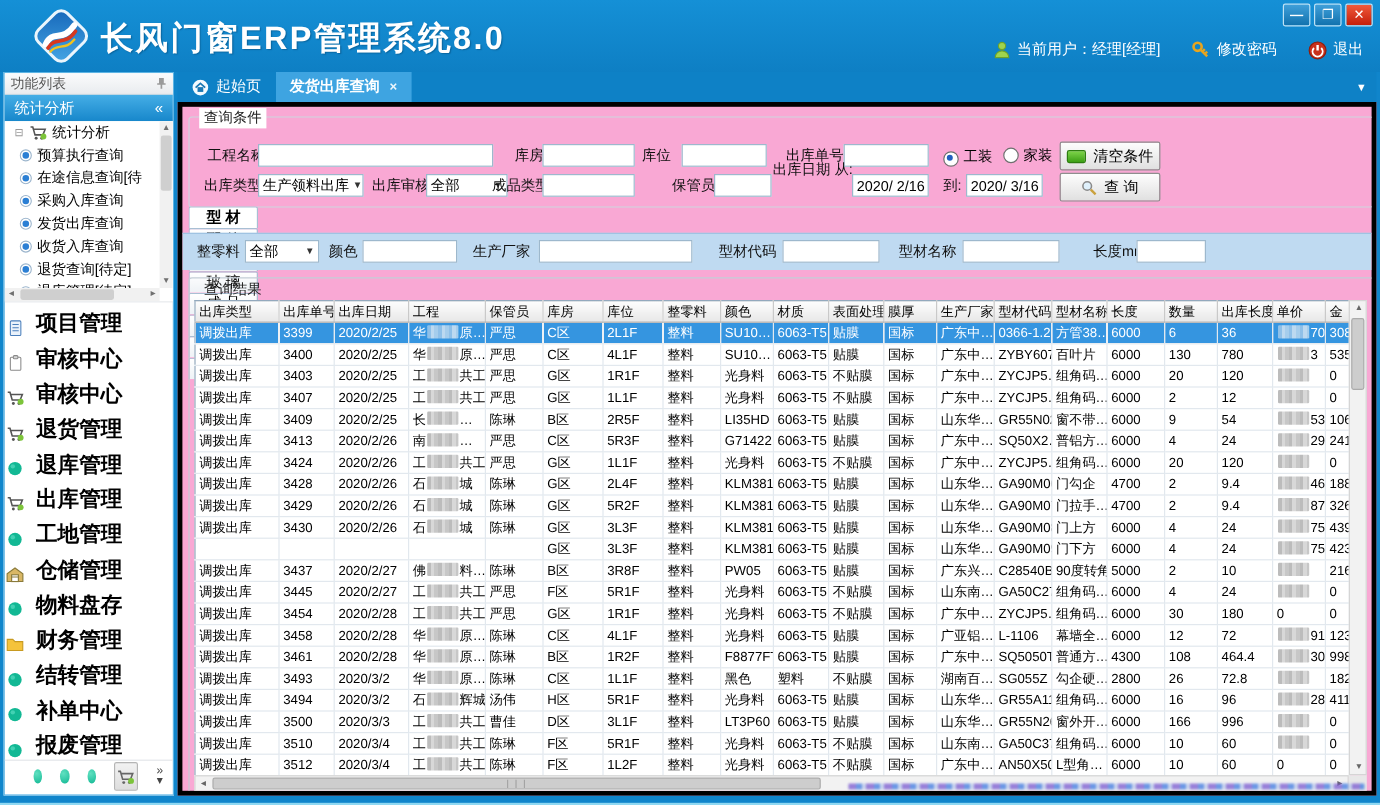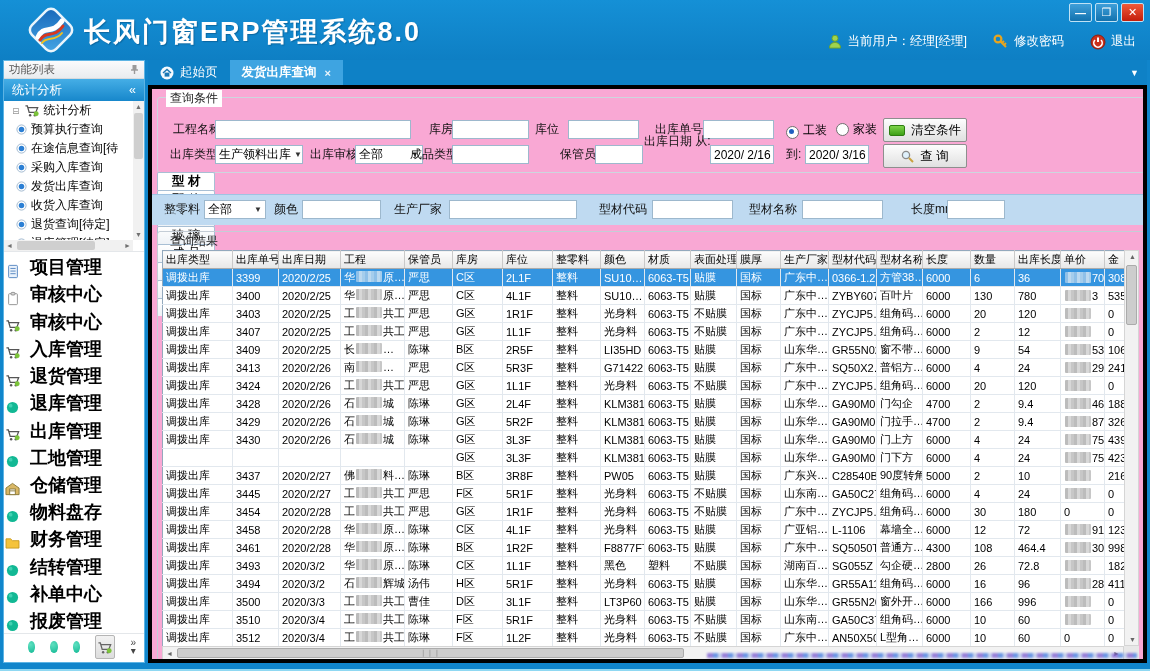--- a/index.html
+++ b/index.html
@@ -289,31 +289,20 @@
       </div>
       <div class="menu-item">
         <span class="mi-icon">
           <svg width="16" height="15" viewBox="0 0 16 16">
             <path d="M1 3h2l2 7h7l2-5H4" fill="none" stroke="#555" stroke-width="1.4"></path>
             <circle cx="6" cy="13" r="1.3" fill="#555"></circle>
             <circle cx="11" cy="13" r="1.3" fill="#555"></circle>
             <circle cx="12.5" cy="11.5" r="2.6" fill="#7cc43a"></circle>
           </svg>
         </span>
-        <span>入库管理</span>
-      </div>
-      <div class="menu-item">
-        <span class="mi-icon">
-          <svg width="16" height="15" viewBox="0 0 16 16">
-            <path d="M1 3h2l2 7h7l2-5H4" fill="none" stroke="#555" stroke-width="1.4"></path>
-            <circle cx="6" cy="13" r="1.3" fill="#555"></circle>
-            <circle cx="11" cy="13" r="1.3" fill="#555"></circle>
-            <circle cx="12.5" cy="11.5" r="2.6" fill="#7cc43a"></circle>
-          </svg>
-        </span>
         <span>退货管理</span>
       </div>
       <div class="menu-item">
         <span class="mi-icon">
           <svg width="13" height="13" viewBox="0 0 14 14">
             <circle cx="7" cy="7" r="6" fill="#12b894"></circle>
             <circle cx="5" cy="5" r="2" fill="#57dcc0" opacity=".7"></circle>
           </svg>
         </span>
         <span>退库管理</span>

